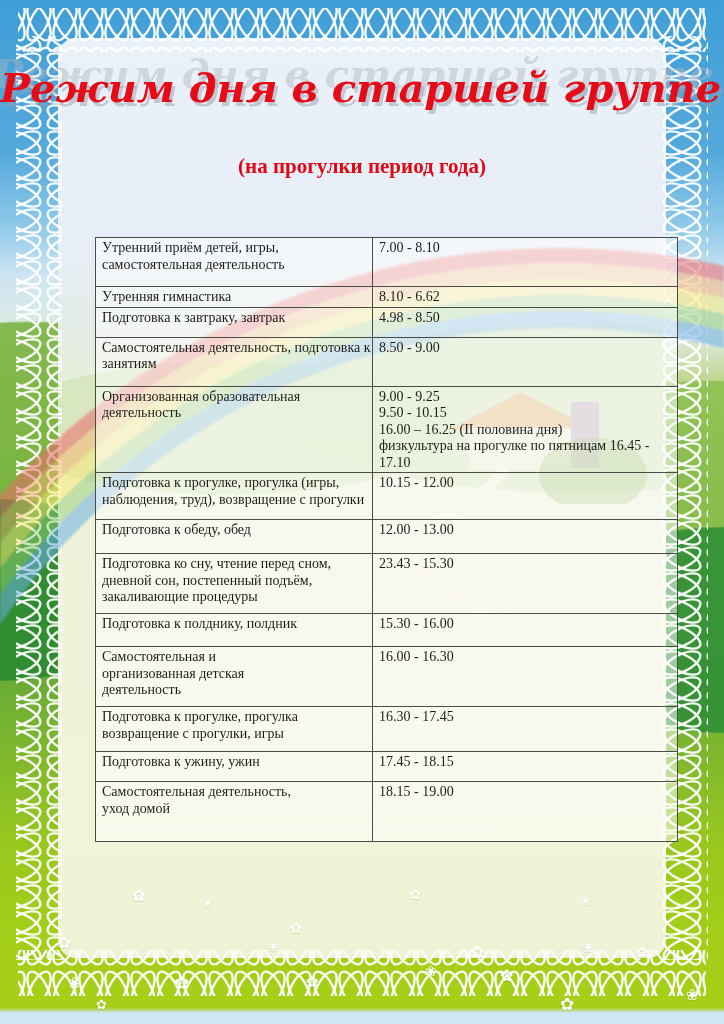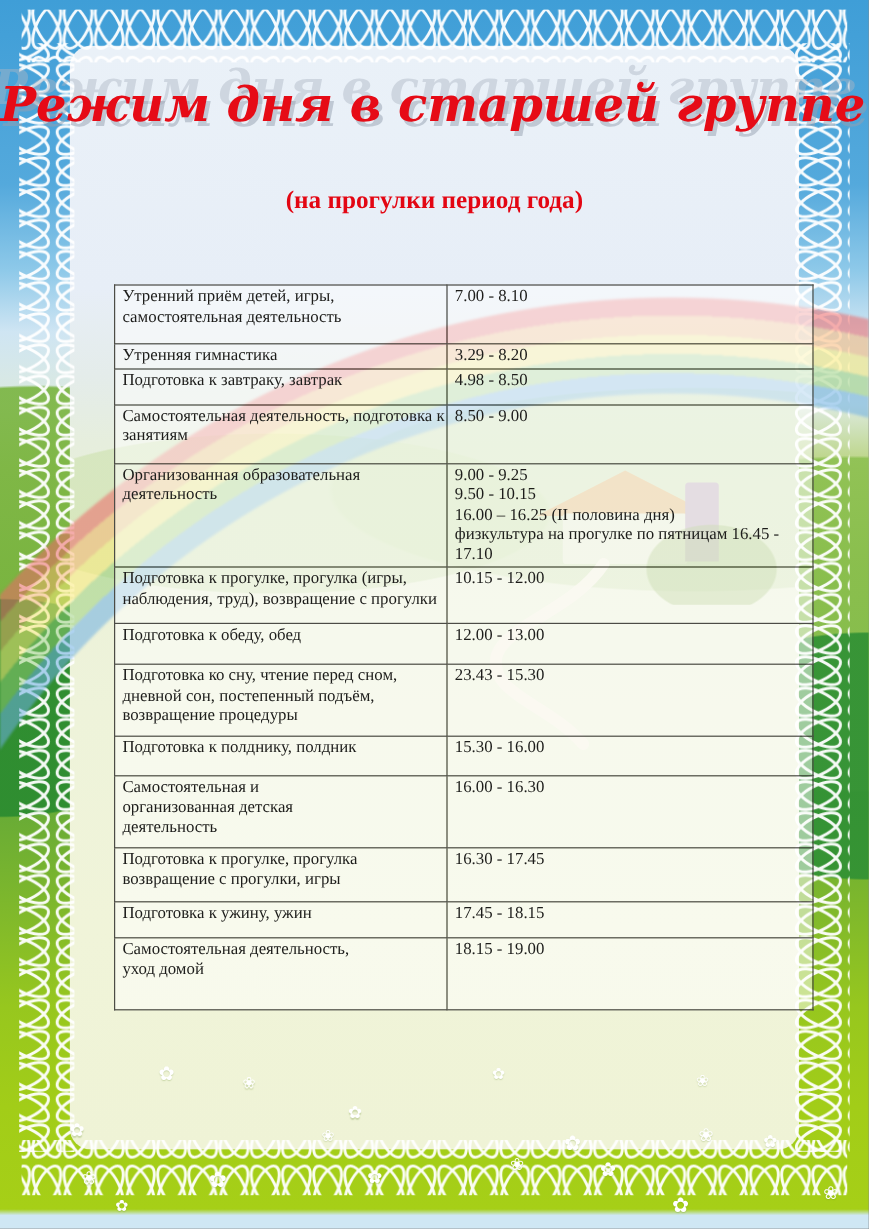--- a/index.html
+++ b/index.html
@@ -183,21 +183,21 @@
         <col>
       </colgroup>
     <tbody>
         <tr>
       <td>Утренний приём детей, игры,
 самостоятельная деятельность</td>
       <td>7.00 - 8.10</td>
     </tr>
         <tr>
       <td>Утренняя гимнастика</td>
-      <td>3.29 - 8.20</td>
+      <td>8.10 - 6.62</td>
     </tr>
         <tr>
       <td>Подготовка к завтраку, завтрак</td>
       <td>4.98 - 8.50</td>
     </tr>
         <tr>
       <td>Самостоятельная деятельность, подготовка к
 занятиям</td>
       <td>8.50 - 9.00</td>
     </tr>
@@ -214,21 +214,21 @@
 наблюдения, труд), возвращение с прогулки</td>
       <td>10.15 - 12.00</td>
     </tr>
         <tr>
       <td>Подготовка к обеду, обед</td>
       <td>12.00 - 13.00</td>
     </tr>
         <tr>
       <td>Подготовка ко сну, чтение перед сном,
 дневной сон, постепенный подъём,
-возвращение процедуры</td>
+закаливающие процедуры</td>
       <td>23.43 - 15.30</td>
     </tr>
         <tr>
       <td>Подготовка к полднику, полдник</td>
       <td>15.30 - 16.00</td>
     </tr>
         <tr>
       <td>Самостоятельная и
 организованная детская
 деятельность</td>

